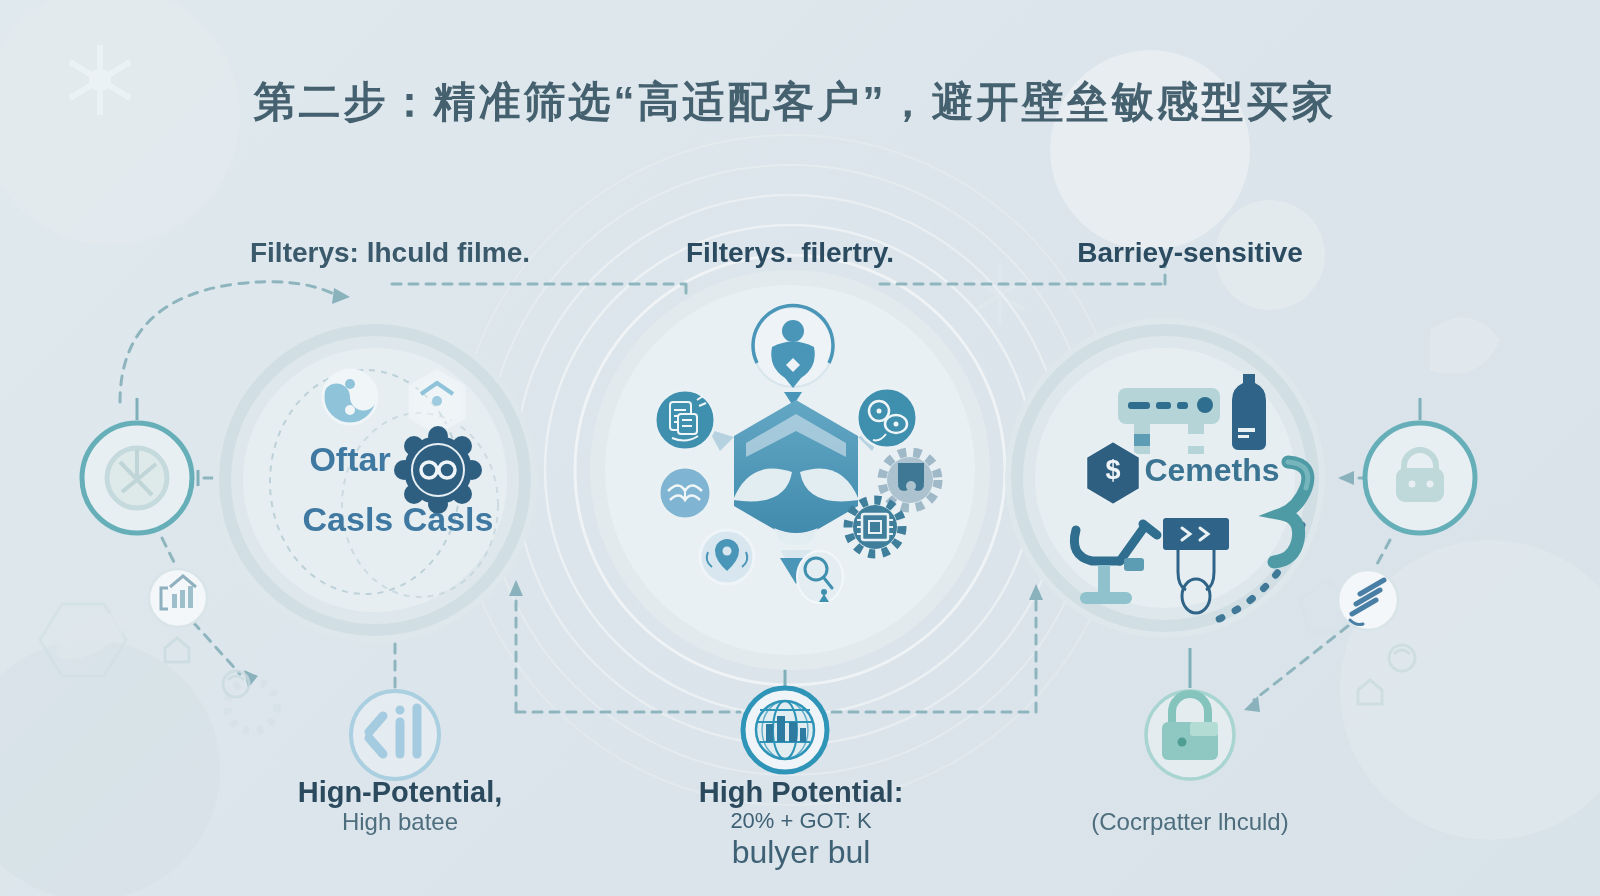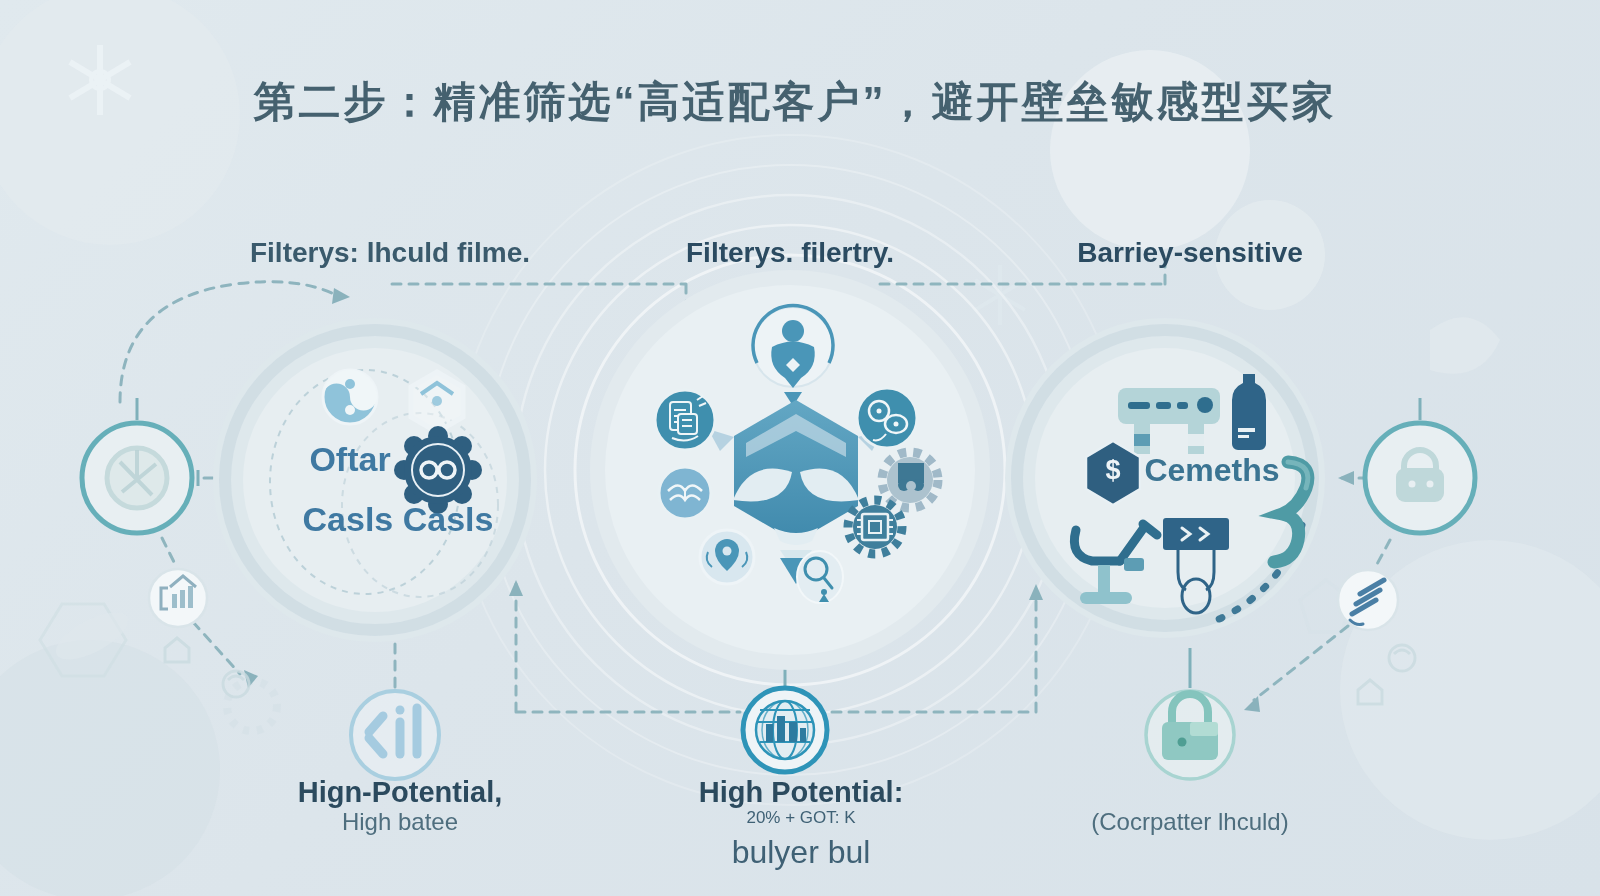--- a/index.html
+++ b/index.html
@@ -15,21 +15,21 @@
   .hdr-right{left:1190px;font-weight:700;}
   .word-high{top:440px;left:350px;font-size:34px;font-weight:700;color:#3f79a2;}
   .word-cerft{top:500px;left:398px;font-size:34px;font-weight:700;color:#3f79a2;}
   .word-cemeths{top:452px;left:1212px;font-size:32px;font-weight:600;color:#3b7492;}
   .dollar{top:455px;left:1113px;font-size:27px;font-weight:700;color:#eef4f7;}
   .ft{font-weight:700;font-size:29px;color:#2b4a5e;top:776px;}
   .fs{font-size:24px;color:#4e6e7e;top:808px;}
   .fs2{font-size:24px;color:#4e6e7e;top:834px;}
   .ft-l,.fs-l{left:400px;}
   .ft-c,.fs-c,.fs2-c{left:790px;margin-left:11px;}
-  .fs-c{font-size:17px;color:#3f6175;}
+  .fs-c{font-size:22px;color:#3f6175;}
   .fs2-c{font-size:32px;color:#3f6175;}
   .ft-r,.fs-r{left:1190px;}
   .logo{position:absolute;right:38px;top:828px;transform:none;font-size:24px;font-weight:700;
         letter-spacing:3px;color:#1e3a4c;}
   .logo .accent{color:#55a078;}
 </style>
 </head>
 <body>
 
 <div class="stage">

